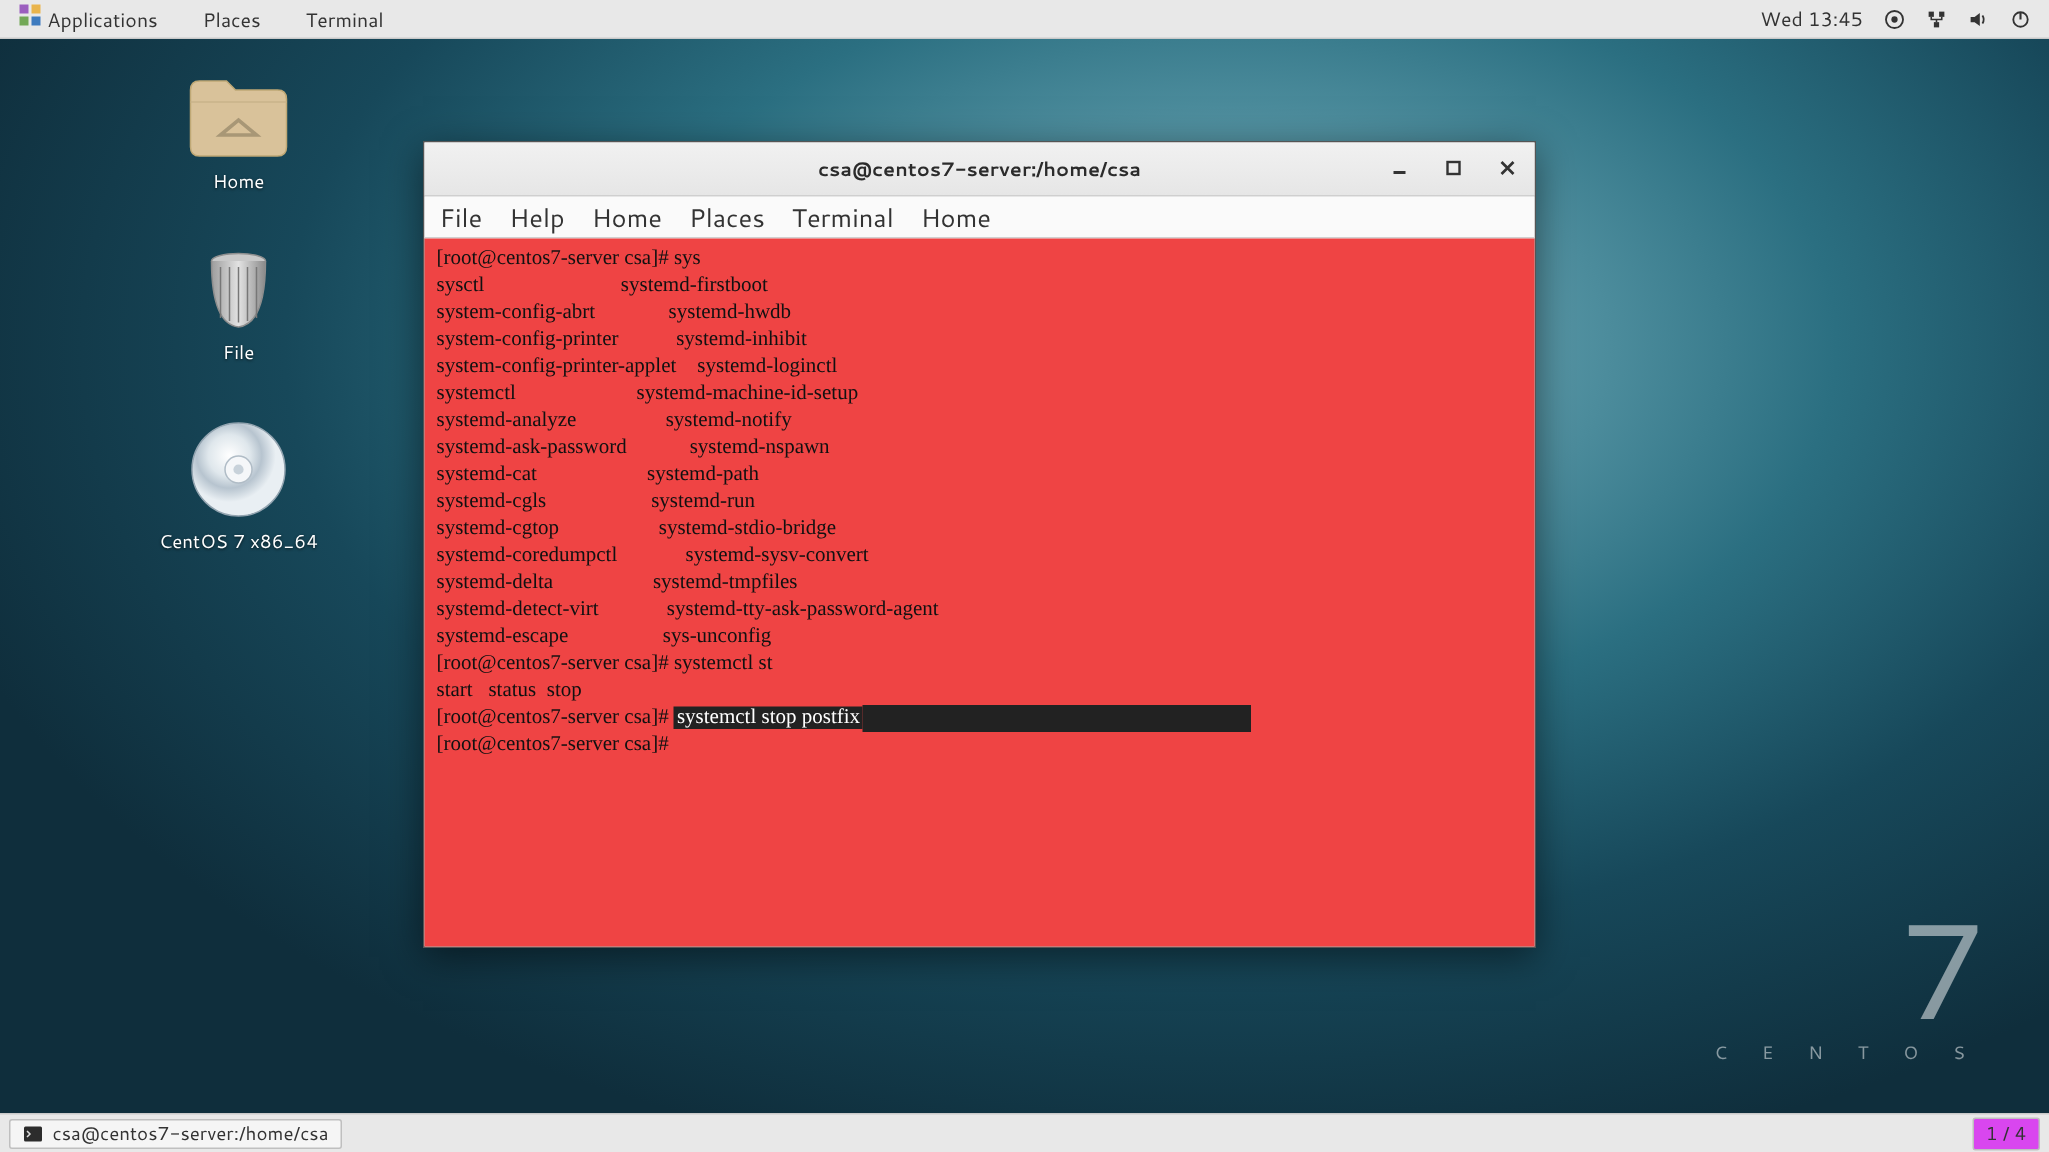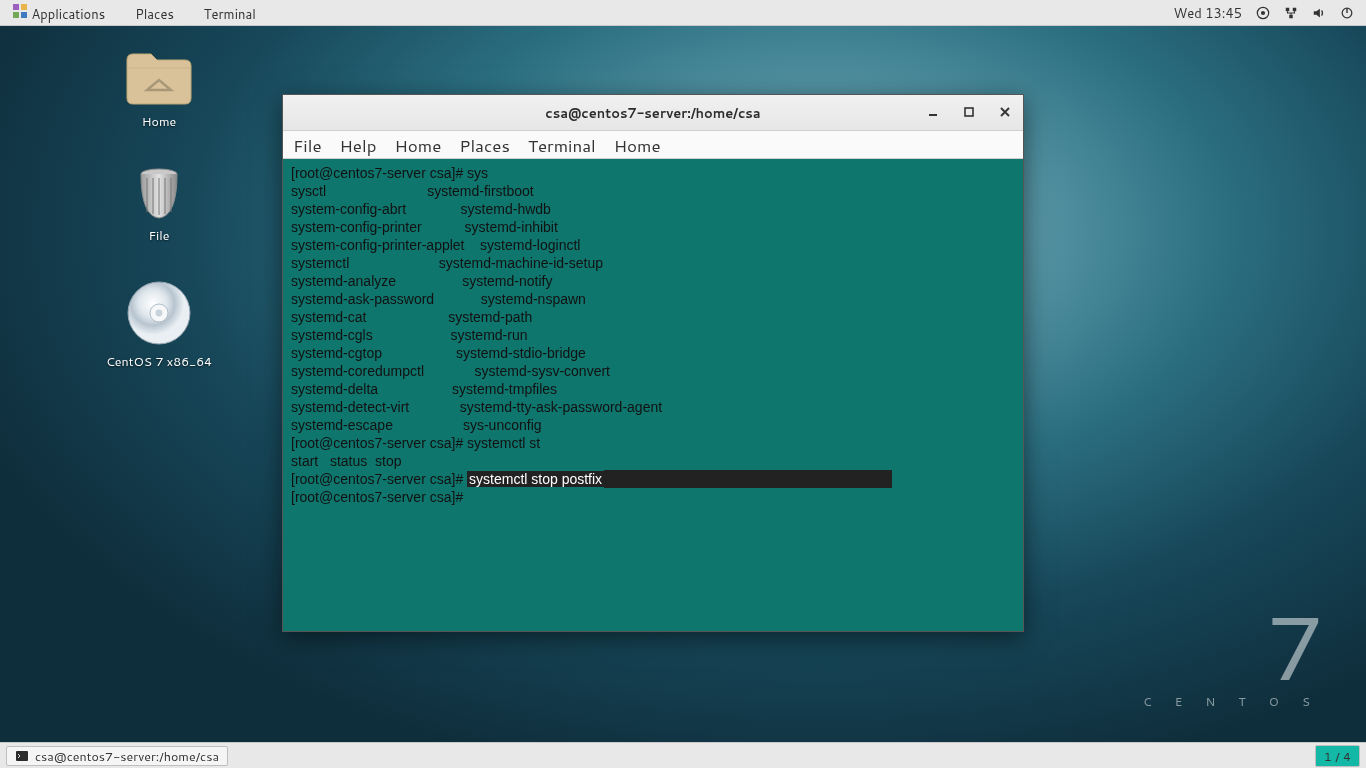--- a/index.html
+++ b/index.html
@@ -32,21 +32,21 @@
     background: #e8e8e8; border-top: 1px solid #c9c9c9;
     display: flex; align-items: center; font-size: 12.5px; color: #333;
     padding: 0 6px;
   }
   .task-btn {
     display: flex; align-items: center; gap: 6px;
     border: 1px solid #bfbfbf; background: #f5f5f5;
     height: 20px; padding: 0 8px; border-radius: 2px;
   }
   .bottom-panel .spacer { flex: 1; }
-  .ws-indicator { border: 1px solid #bfbfbf; background: #14b8a6; padding: 1px 8px; border-radius: 2px; }
+  .ws-indicator { border: 1px solid #bfbfbf; background: #d946ef; padding: 1px 8px; border-radius: 2px; }
 
   
   .dicons { position: absolute; top: 50px; left: 74px; width: 170px; }
   .dicon { display: flex; flex-direction: column; align-items: center; margin-bottom: 36px; cursor: default;}
   .dicon .lbl { margin-top: 6px; color: #fff; font-size: 12.5px; text-shadow: 0 1px 2px rgba(0,0,0,.7);}
   .folder-icon { width: 68px; height: 56px; }
   .trash-icon { width: 48px; height: 54px; }
   .disc-icon { width: 66px; height: 66px; }
 
   
@@ -70,22 +70,22 @@
   .win-btns { position: absolute; right: 6px; top: 6px; display: flex; gap: 12px; }
   .win-btn { width: 24px; height: 22px; display:flex; align-items:center; justify-content:center; }
   .win-btn svg { width: 12px; height: 12px; }
   .menubar {
     height: 28px; border-bottom: 1px solid #d0d0d0; display:flex; align-items:center;
     padding: 0 10px; gap: 18px; font-size: 17px; color:#333; background:#fafafa;
   }
   .menubar span { cursor: default; }
 
   .term {
-    flex:1; background:#0f766e; color:#111;
-    font-family: Liberation Sans, sans-serif;
+    flex:1; background:#ef4444; color:#111;
+    font-family: Liberation Serif, serif;
     font-size: 14px; line-height: 18px; padding: 5px 8px 4px 8px;
     white-space: pre; overflow: hidden;
   }
   .hl { background:#222; color:#fff; padding: 0 2px; }
   .hl-pad { background:#222; display:inline-block; }
 </style>
 </head>
 <body>
 
 <div class="desktop"></div>

